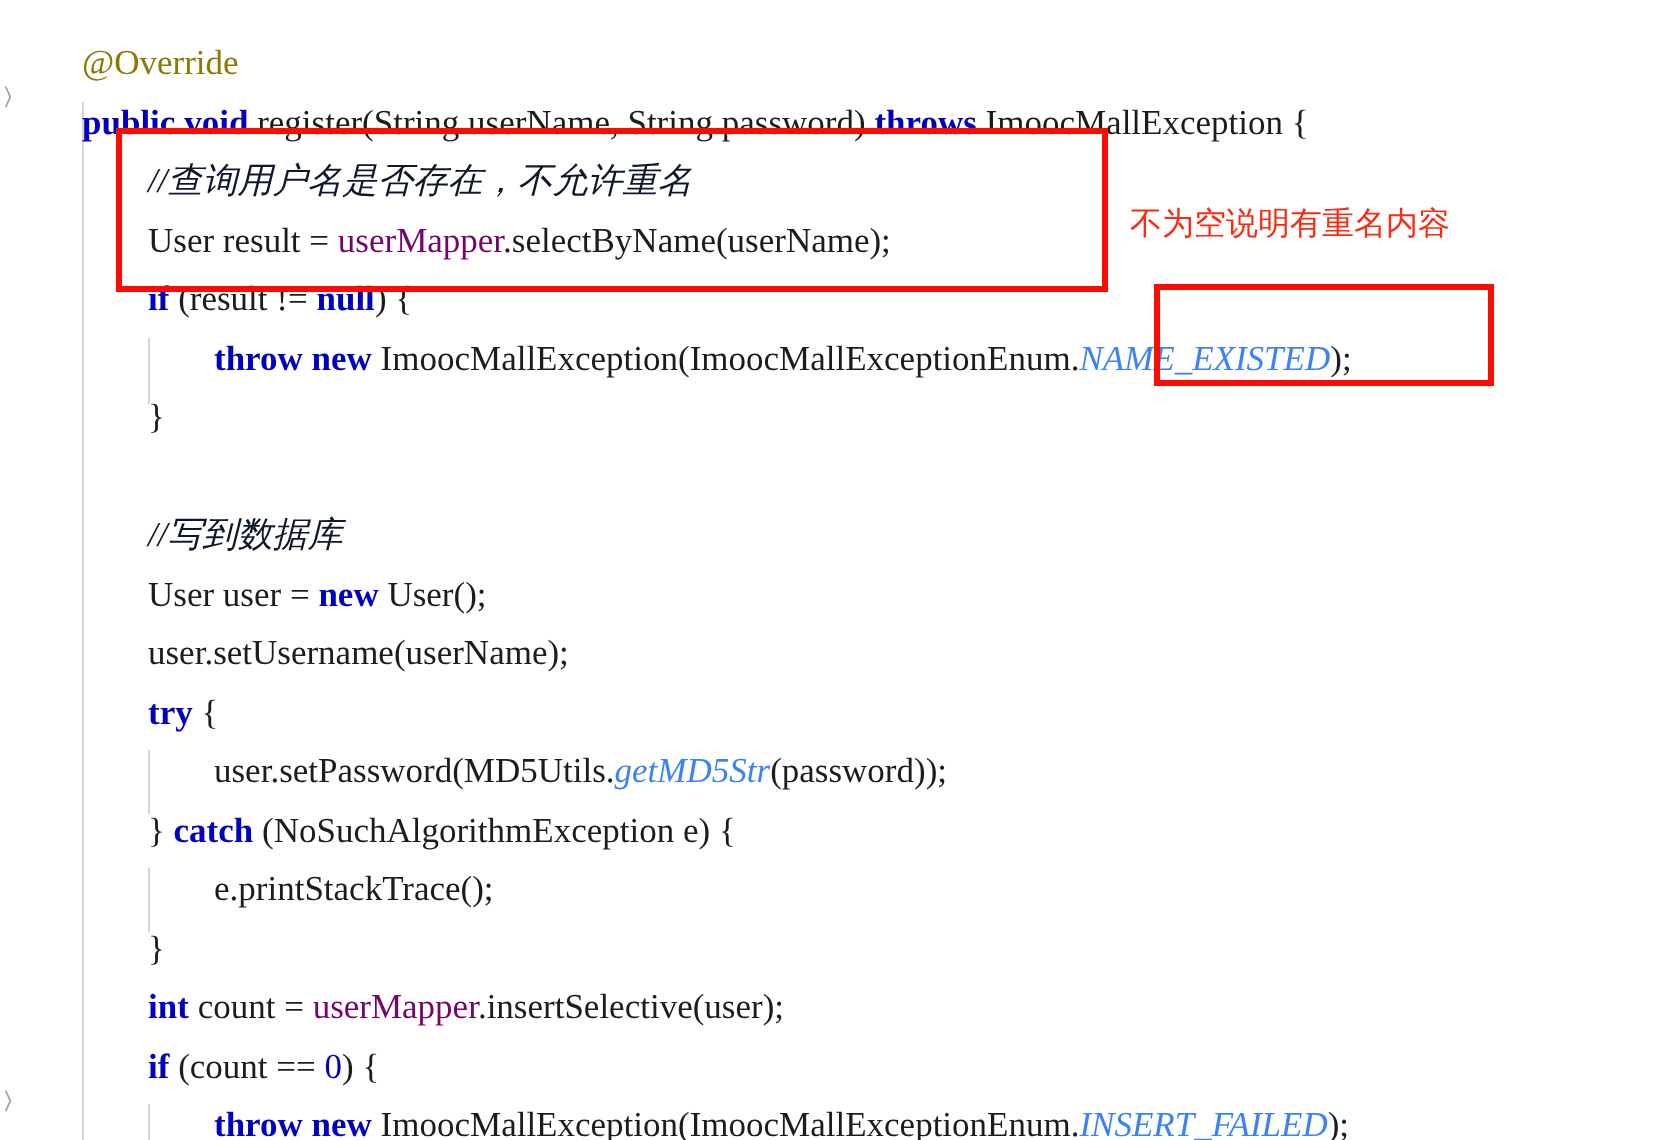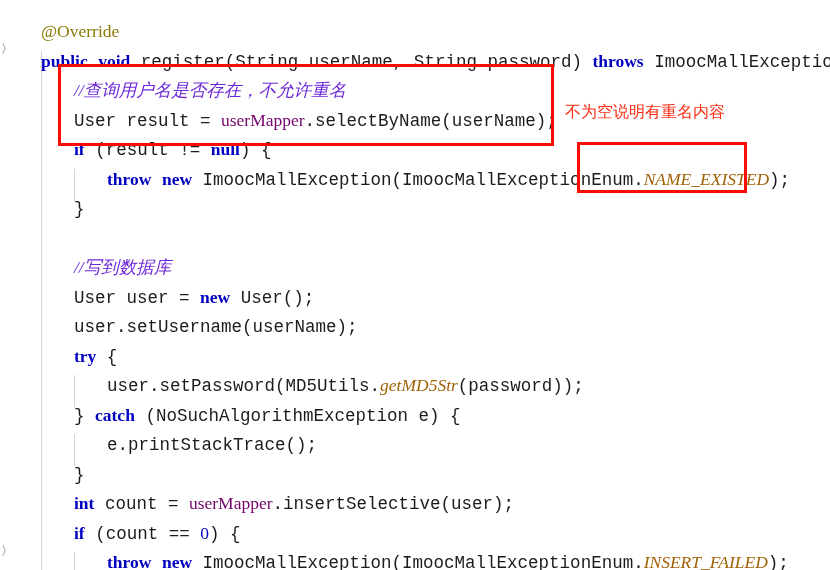--- a/index.html
+++ b/index.html
@@ -38,25 +38,25 @@
   .ln {
     position: absolute;
     left: 0;
     height: 29.5px;
     white-space: pre;
     padding-left: 0;
   }
 
   
   .kw      { color: #0000c0; font-weight: bold; }   
-  .plain   { color: #1c1c1c; font-family: Liberation Mono, monospace; }
-  .cmt     { color: #6d28d9; font-style: italic; }  
+  .plain   { color: #1c1c1c; }
+  .cmt     { color: #0f172a; font-style: italic; }  
   .anno    { color: #8a7b00; }                      
   .field   { color: #74056b; font-weight: normal; }   
-  .static  { color: #a16207; font-style: italic; text-align: right; }  
+  .static  { color: #3b82f6; font-style: italic; text-align: right; }  
   .num     { color: #0000c0; }
 
   
   .fold-glyph {
     position: absolute;
     font-family: "Liberation Sans", sans-serif;
     font-size: 12px;
     color: #9aa0a6;
     z-index: 2;
   }

